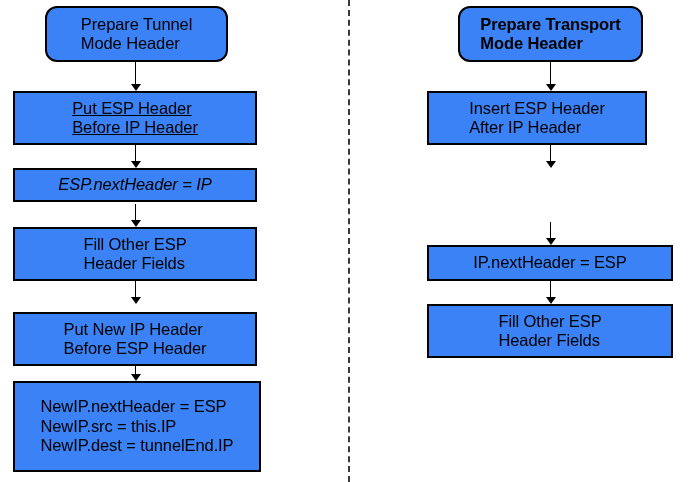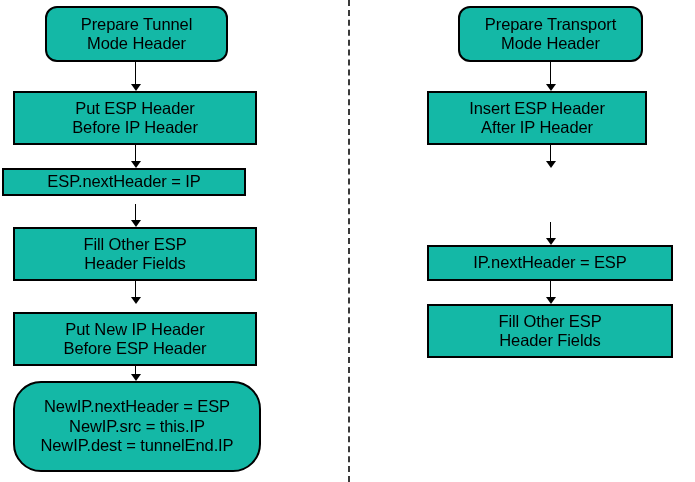--- a/index.html
+++ b/index.html
@@ -30,26 +30,26 @@
     top: 0;
     bottom: 0;
     width: 0;
     border-left: 2px dashed #3a3a3a;
   }
 
   
   .node {
     position: absolute;
     box-sizing: border-box;
-    background: #14b8a6;
+    background: #3b82f6;
     border: 2px solid #000000;
     display: flex;
     align-items: center;
     justify-content: center;
-    text-align: center;
+    text-align: left;
     line-height: 1.18;
     font-size: 16.5px;
     letter-spacing: -0.1px;
     white-space: pre-line;
     padding: 0 16px;
   }
   .node.rounded {
     border-radius: 12px;
   }
 
@@ -97,46 +97,46 @@
     <div class="arrow" style="left: 136px; top: 281px; height: 23px;">
       <div class="shaft" style="height: 17px;"></div>
       <div class="head"></div>
     </div>
     <div class="arrow" style="left: 136px; top: 358px; height: 23px;">
       <div class="shaft" style="height: 17px;"></div>
       <div class="head"></div>
     </div>
     <div class="node rounded" style="left: 45px; top: 6px; width: 183px; height: 56px;">Prepare Tunnel
 Mode Header</div>
-    <div class="node" style="left: 13px; top: 91px; width: 244px; height: 54px;">Put ESP Header
+    <div class="node" style="left: 13px; top: 91px; width: 244px; height: 54px; text-decoration: underline;">Put ESP Header
 Before IP Header</div>
-    <div class="node" style="left: 2px; top: 168px; width: 244px; height: 28px;">ESP.nextHeader = IP</div>
+    <div class="node" style="left: 13px; top: 168px; width: 244px; height: 34px; font-style: italic;">ESP.nextHeader = IP</div>
     <div class="node" style="left: 13px; top: 227px; width: 244px; height: 54px;">Fill Other ESP
 Header Fields</div>
     <div class="node" style="left: 13px; top: 312px; width: 244px; height: 54px;">Put New IP Header
 Before ESP Header</div>
-    <div class="node" style="left: 13px; top: 381px; width: 248px; height: 91px; border-radius: 28px;">NewIP.nextHeader = ESP
+    <div class="node" style="left: 13px; top: 381px; width: 248px; height: 91px;">NewIP.nextHeader = ESP
 NewIP.src = this.IP
 NewIP.dest = tunnelEnd.IP</div>
     <div class="arrow" style="left: 551px; top: 62px; height: 29px;">
       <div class="shaft" style="height: 23px;"></div>
       <div class="head"></div>
     </div>
     <div class="arrow" style="left: 551px; top: 145px; height: 23px;">
       <div class="shaft" style="height: 17px;"></div>
       <div class="head"></div>
     </div>
     <div class="arrow" style="left: 551px; top: 222px; height: 23px;">
       <div class="shaft" style="height: 17px;"></div>
       <div class="head"></div>
     </div>
     <div class="arrow" style="left: 551px; top: 281px; height: 23px;">
       <div class="shaft" style="height: 17px;"></div>
       <div class="head"></div>
     </div>
-    <div class="node rounded" style="left: 458px; top: 6px; width: 185px; height: 56px;">Prepare Transport
+    <div class="node rounded" style="left: 458px; top: 6px; width: 185px; height: 56px; font-weight: bold;">Prepare Transport
 Mode Header</div>
     <div class="node" style="left: 427px; top: 91px; width: 220px; height: 54px;">Insert ESP Header
 After IP Header</div>
     <div class="node" style="left: 427px; top: 245px; width: 246px; height: 36px;">IP.nextHeader = ESP</div>
     <div class="node" style="left: 427px; top: 304px; width: 246px; height: 54px;">Fill Other ESP
 Header Fields</div>
   </div>
 
 </body></html>

